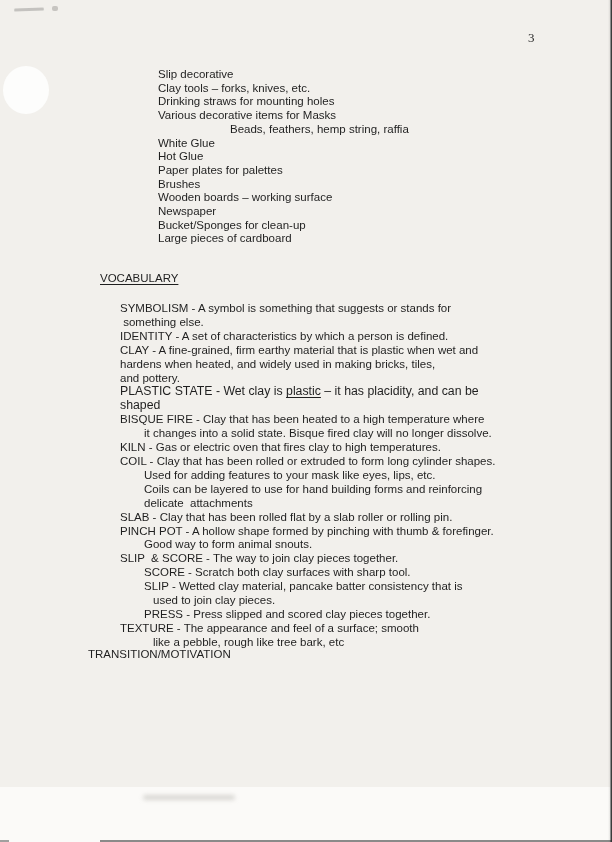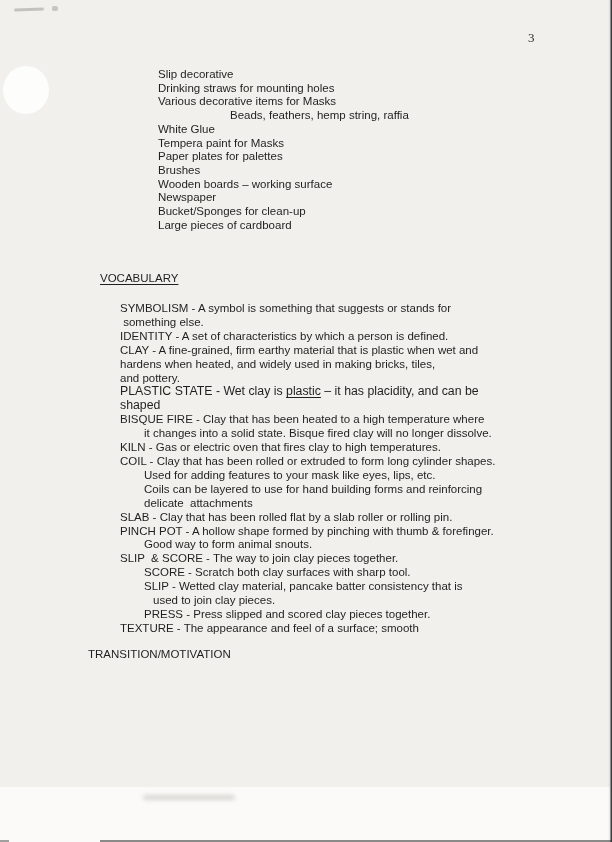--- a/index.html
+++ b/index.html
@@ -90,25 +90,26 @@
   <div class="pencil-mark-1"></div>
   <div class="pencil-mark-2"></div>
   <div class="right-edge"></div>
   <div class="bottom-edge"></div>
   <div class="bottom-left-speck"></div>
 
   <div class="page-number">3</div>
 
   <div class="materials" id="materials">
       <div class="line i0">Slip decorative</div>
+      <div class="line i0">Clay tools – forks, knives, etc.</div>
       <div class="line i0">Drinking straws for mounting holes</div>
       <div class="line i0">Various decorative items for Masks</div>
       <div class="line i1">Beads, feathers, hemp string, raffia</div>
       <div class="line i0">White Glue</div>
-      <div class="line i0">Tempera paint for Masks</div>
+      <div class="line i0">Hot Glue</div>
       <div class="line i0">Paper plates for palettes</div>
       <div class="line i0">Brushes</div>
       <div class="line i0">Wooden boards – working surface</div>
       <div class="line i0">Newspaper</div>
       <div class="line i0">Bucket/Sponges for clean-up</div>
       <div class="line i0">Large pieces of cardboard</div>
     </div>
 
   <div class="vocab-heading">VOCABULARY</div>
   <div class="vocab" id="vocab">
@@ -129,17 +130,18 @@
       <div class="line i1">delicate  attachments</div>
       <div class="line i0">SLAB - Clay that has been rolled flat by a slab roller or rolling pin.</div>
       <div class="line i0">PINCH POT - A hollow shape formed by pinching with thumb &amp; forefinger.</div>
       <div class="line i1">Good way to form animal snouts.</div>
       <div class="line i0">SLIP  &amp; SCORE - The way to join clay pieces together.</div>
       <div class="line i1">SCORE - Scratch both clay surfaces with sharp tool.</div>
       <div class="line i1">SLIP - Wetted clay material, pancake batter consistency that is</div>
       <div class="line i2">used to join clay pieces.</div>
       <div class="line i1">PRESS - Press slipped and scored clay pieces together.</div>
       <div class="line i0">TEXTURE - The appearance and feel of a surface; smooth</div>
+      <div class="line i2">like a pebble, rough like tree bark, etc</div>
     </div>
 
   <div class="transition-heading">TRANSITION/MOTIVATION</div>
 
 </div>
 
 </body></html>

